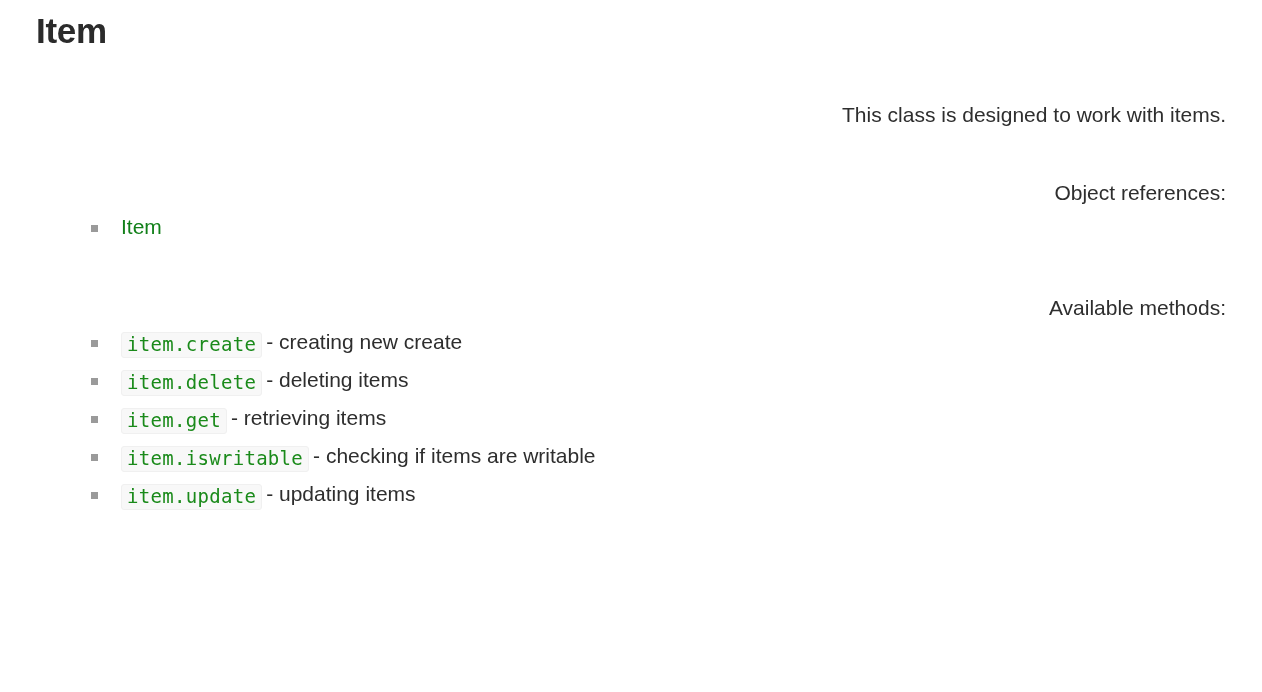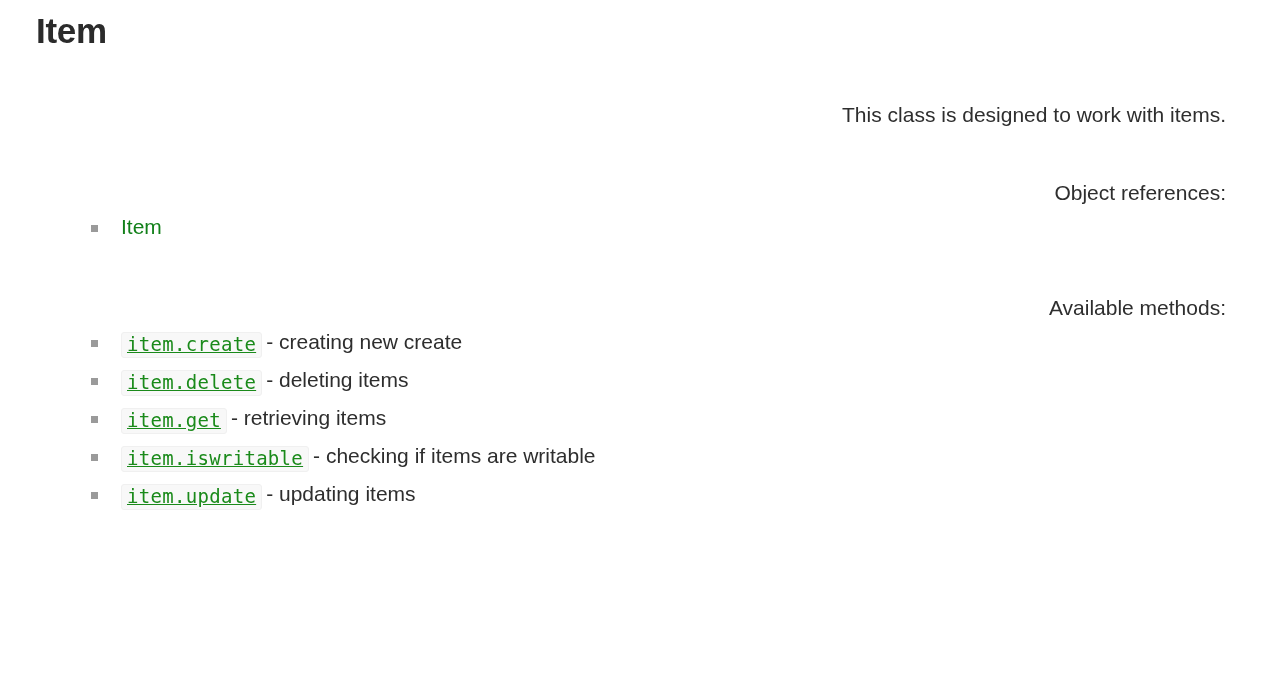--- a/index.html
+++ b/index.html
@@ -79,21 +79,20 @@
     font-size: 19px;
     color: #1a8a1a;
     background: #f8f8f8;
     border: 1px solid #f0f0f0;
     border-radius: 3px;
     padding: 2px 5px 3px 5px;
     line-height: 1;
     display: inline-block;
     vertical-align: -2px;
     letter-spacing: 0.3px;
-    text-decoration: underline;
   }
   .desc {
     font-size: 21px;
     color: #2e2e2e;
     padding-left: 4px;
   }
 </style>
 </head>
 <body>
 

